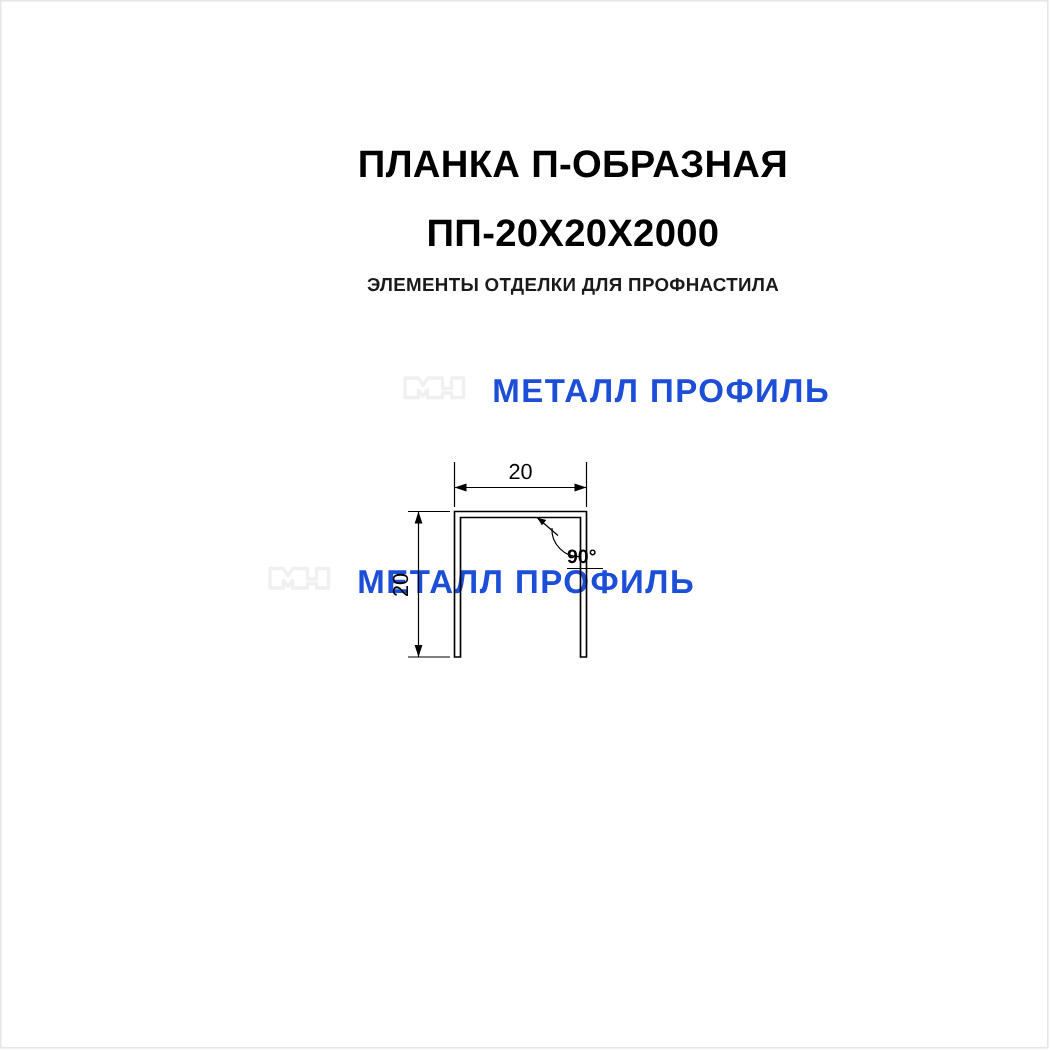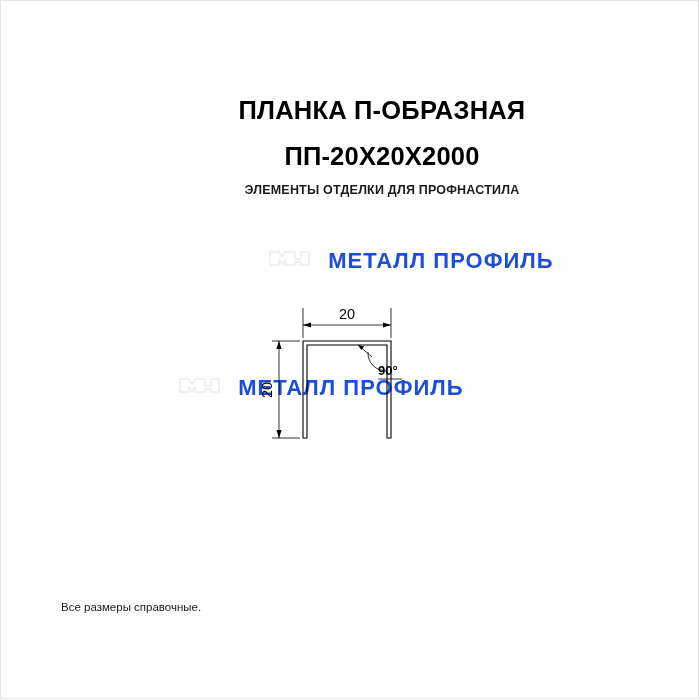--- a/index.html
+++ b/index.html
@@ -174,16 +174,15 @@
       <path d="M 368 352 A 18 18 0 0 0 387 371"></path>
       <line x1="372" y1="357" x2="358" y2="345"></line>
       <polygon points="358,345 364.2,346.6 361.3,350.1" fill="#000000" stroke="none"></polygon>
       <line x1="378" y1="379" x2="402" y2="379"></line>
     </g>
     <text x="378" y="375" text-anchor="start" font-family="Liberation Sans, sans-serif" font-size="13" font-weight="bold" fill="#000000">90°</text>
 
   </svg>
 
   <div class="footer">
-    <div>Все размеры справочные.</div>
   </div>
 
 </div>
 
 </body></html>

